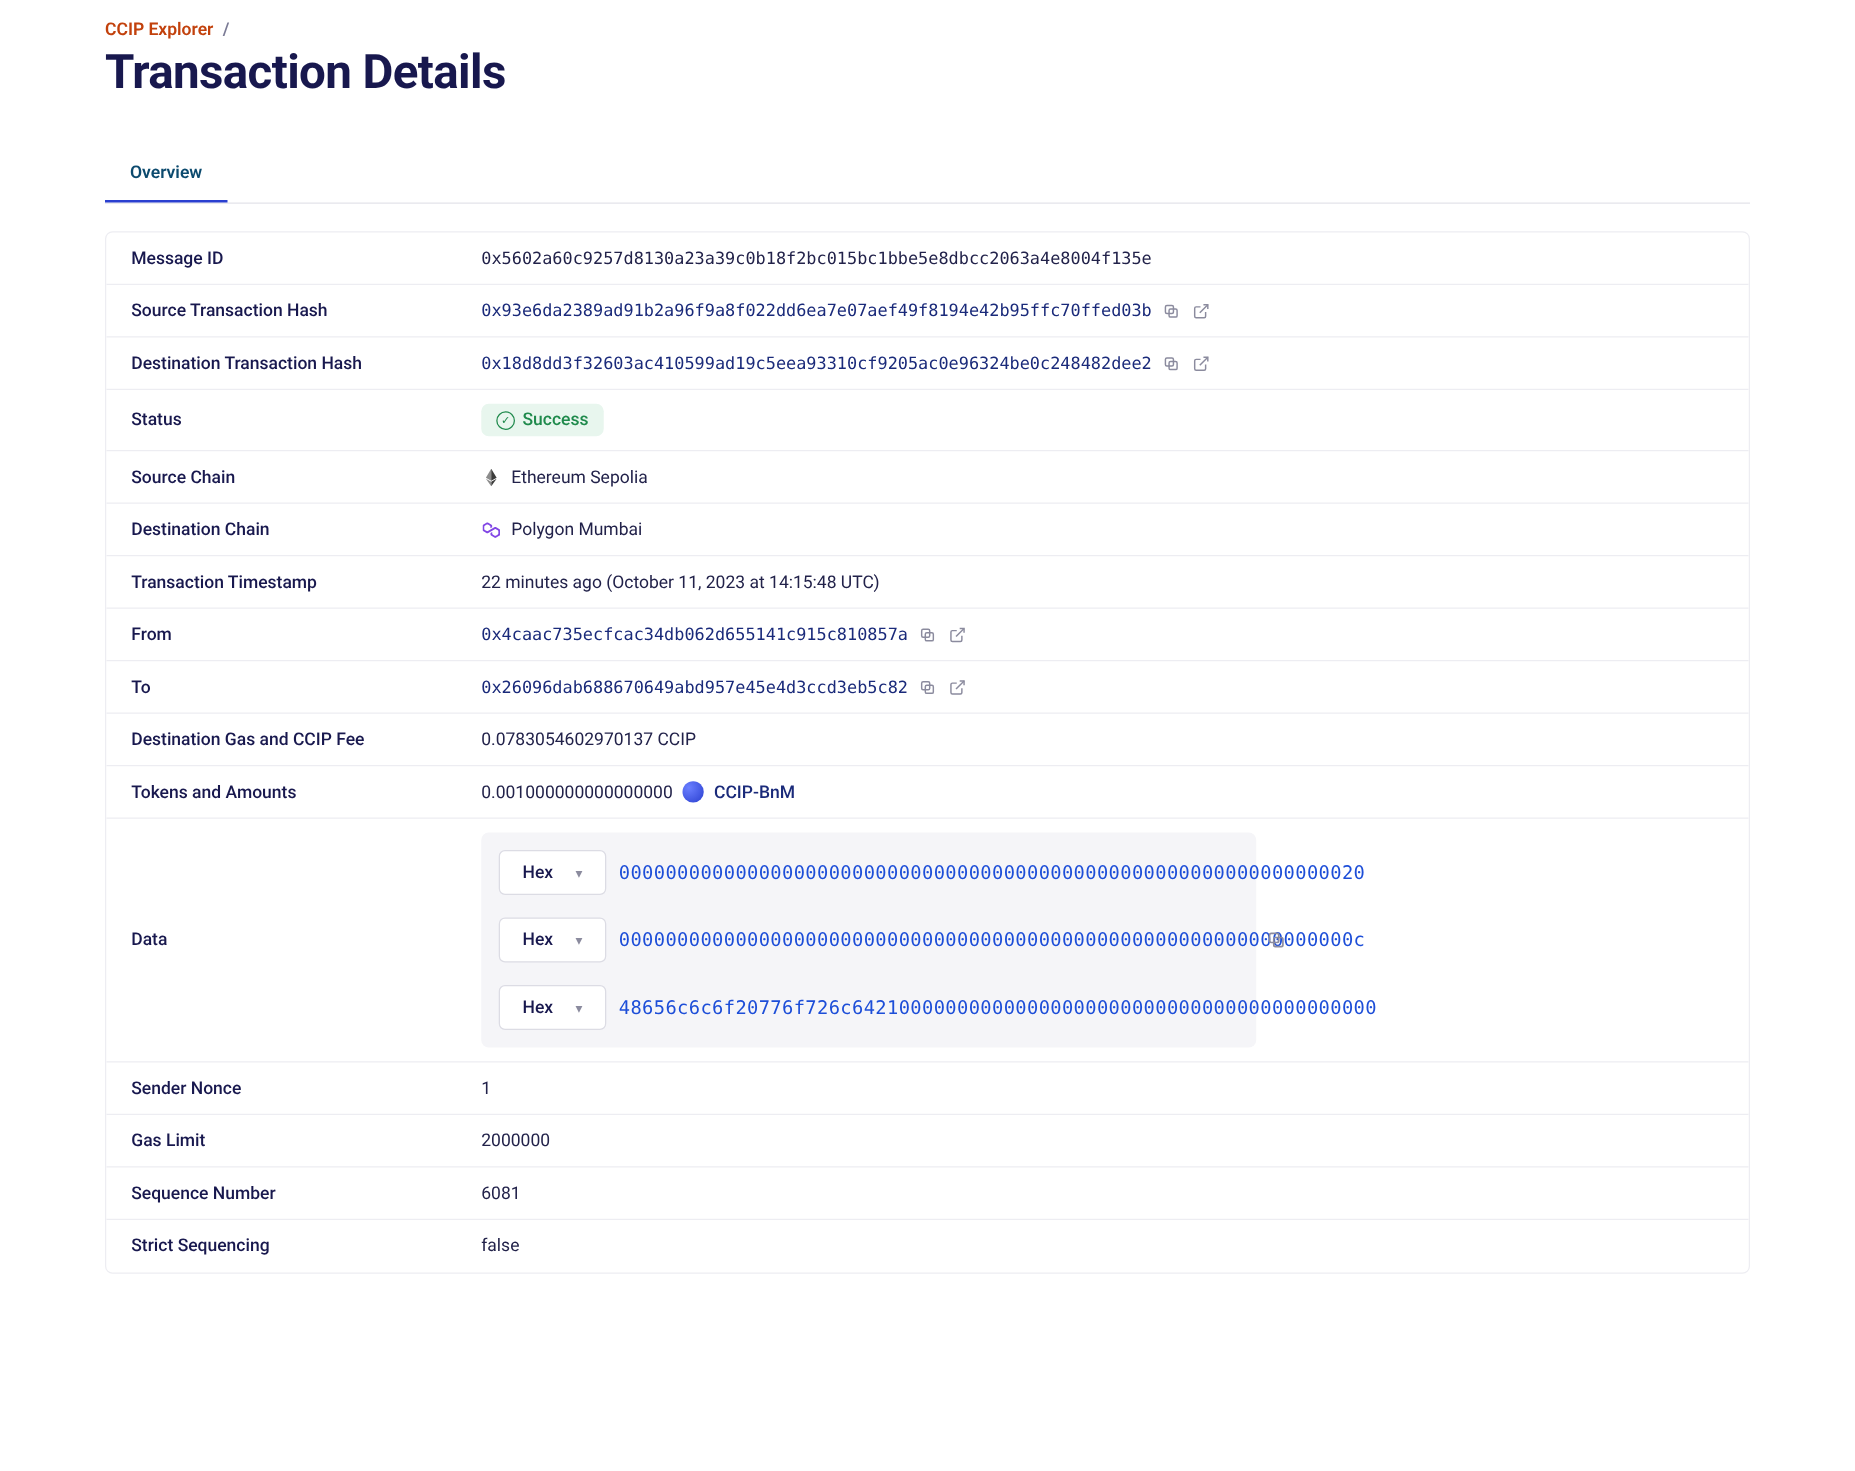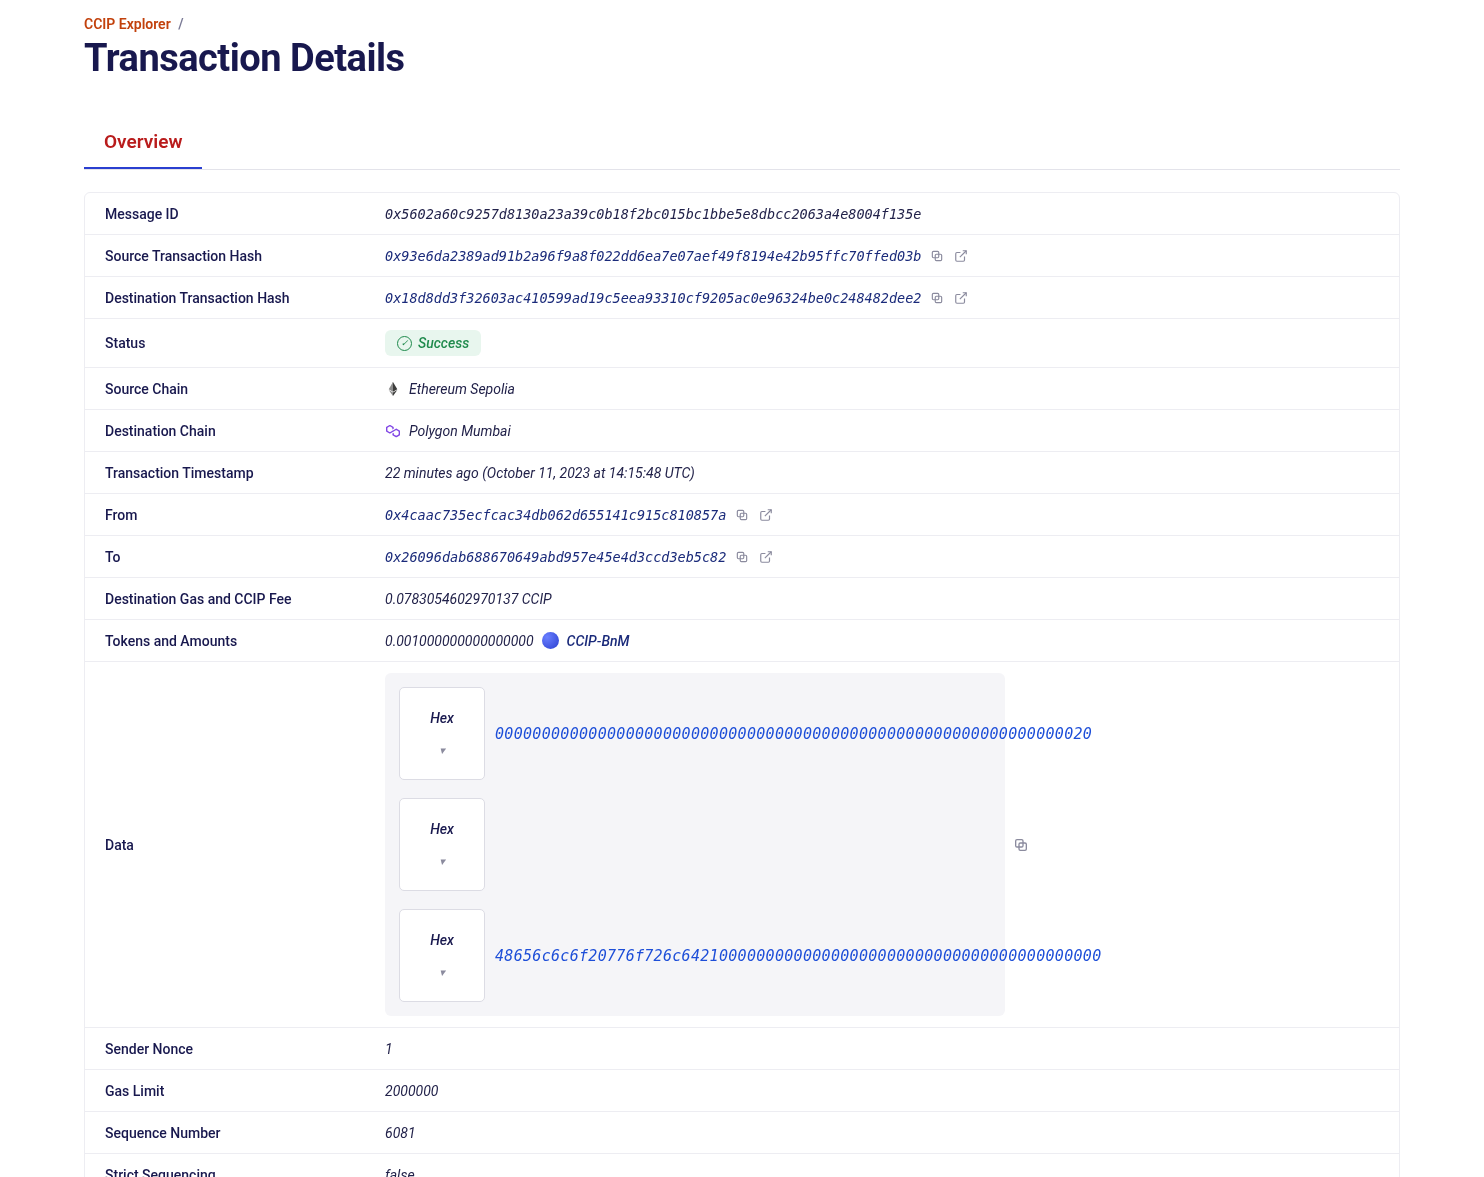--- a/index.html
+++ b/index.html
@@ -23,23 +23,23 @@
   color: #18184e;
   margin-bottom: 36px;
   letter-spacing: -0.5px;
 }
 .tabs {
   border-bottom: 1px solid #e3e3ea;
   display: flex;
 }
 .tab {
   padding: 14px 20px;
-  font-size: 19px;
+  font-size: 14px;
   font-weight: 600;
-  color: #b91c1c;
+  color: #0c4a6e;
   border-bottom: 2px solid #2a3fd0;
   cursor: pointer;
 }
 .panel {
   border: 1px solid #ededf2;
   border-radius: 6px;
   margin-top: 22px;
   overflow: hidden;
 }
 .row {
@@ -58,21 +58,20 @@
   color: #18184e;
   font-weight: 500;
 }
 .value {
   flex: 1;
   color: #22224a;
   display: flex;
   align-items: center;
   gap: 8px;
   flex-wrap: wrap;
-  font-style: italic;
 }
 .hash, .link-val {
   color: #1a2a7a;
   font-family: ui-monospace, "SF Mono", Menlo, Consolas, monospace;
   font-size: 13.5px;
   font-weight: 500;
 }
 .mono {
   font-family: ui-monospace, "SF Mono", Menlo, Consolas, monospace;
   font-size: 13.5px;
@@ -139,31 +138,30 @@
 }
 .data-line {
   display: flex;
   align-items: center;
   gap: 10px;
 }
 .hex-select {
   background: #ffffff;
   border: 1px solid #dcdce4;
   border-radius: 5px;
-  padding: 22px 10px;
+  padding: 9px 10px;
   font-size: 14px;
   font-weight: 500;
   color: #18184e;
   display: inline-flex;
   align-items: center;
   gap: 18px;
   cursor: pointer;
   min-width: 86px;
   justify-content: center;
-  flex-direction: column;
 }
 .hex-select .chev { color: #8b8b9e; font-size: 11px; }
 .data-hex {
   font-family: ui-monospace, "SF Mono", Menlo, Consolas, monospace;
   font-size: 15px;
   color: #1d4ed8;
   letter-spacing: 0.3px;
   white-space: nowrap;
   overflow: hidden;
   flex: 1;
@@ -349,20 +347,21 @@
               <span>Hex</span>
               <span class="chev">▾</span>
             </span>
             <span class="data-hex">0000000000000000000000000000000000000000000000000000000000000020</span>
           </div>
           <div class="data-line">
             <span class="hex-select">
               <span>Hex</span>
               <span class="chev">▾</span>
             </span>
+            <span class="data-hex">000000000000000000000000000000000000000000000000000000000000000c</span>
           </div>
           <div class="data-line">
             <span class="hex-select">
               <span>Hex</span>
               <span class="chev">▾</span>
             </span>
             <span class="data-hex">48656c6c6f20776f726c642100000000000000000000000000000000000000000</span>
           </div>
         </div>
       </div>

